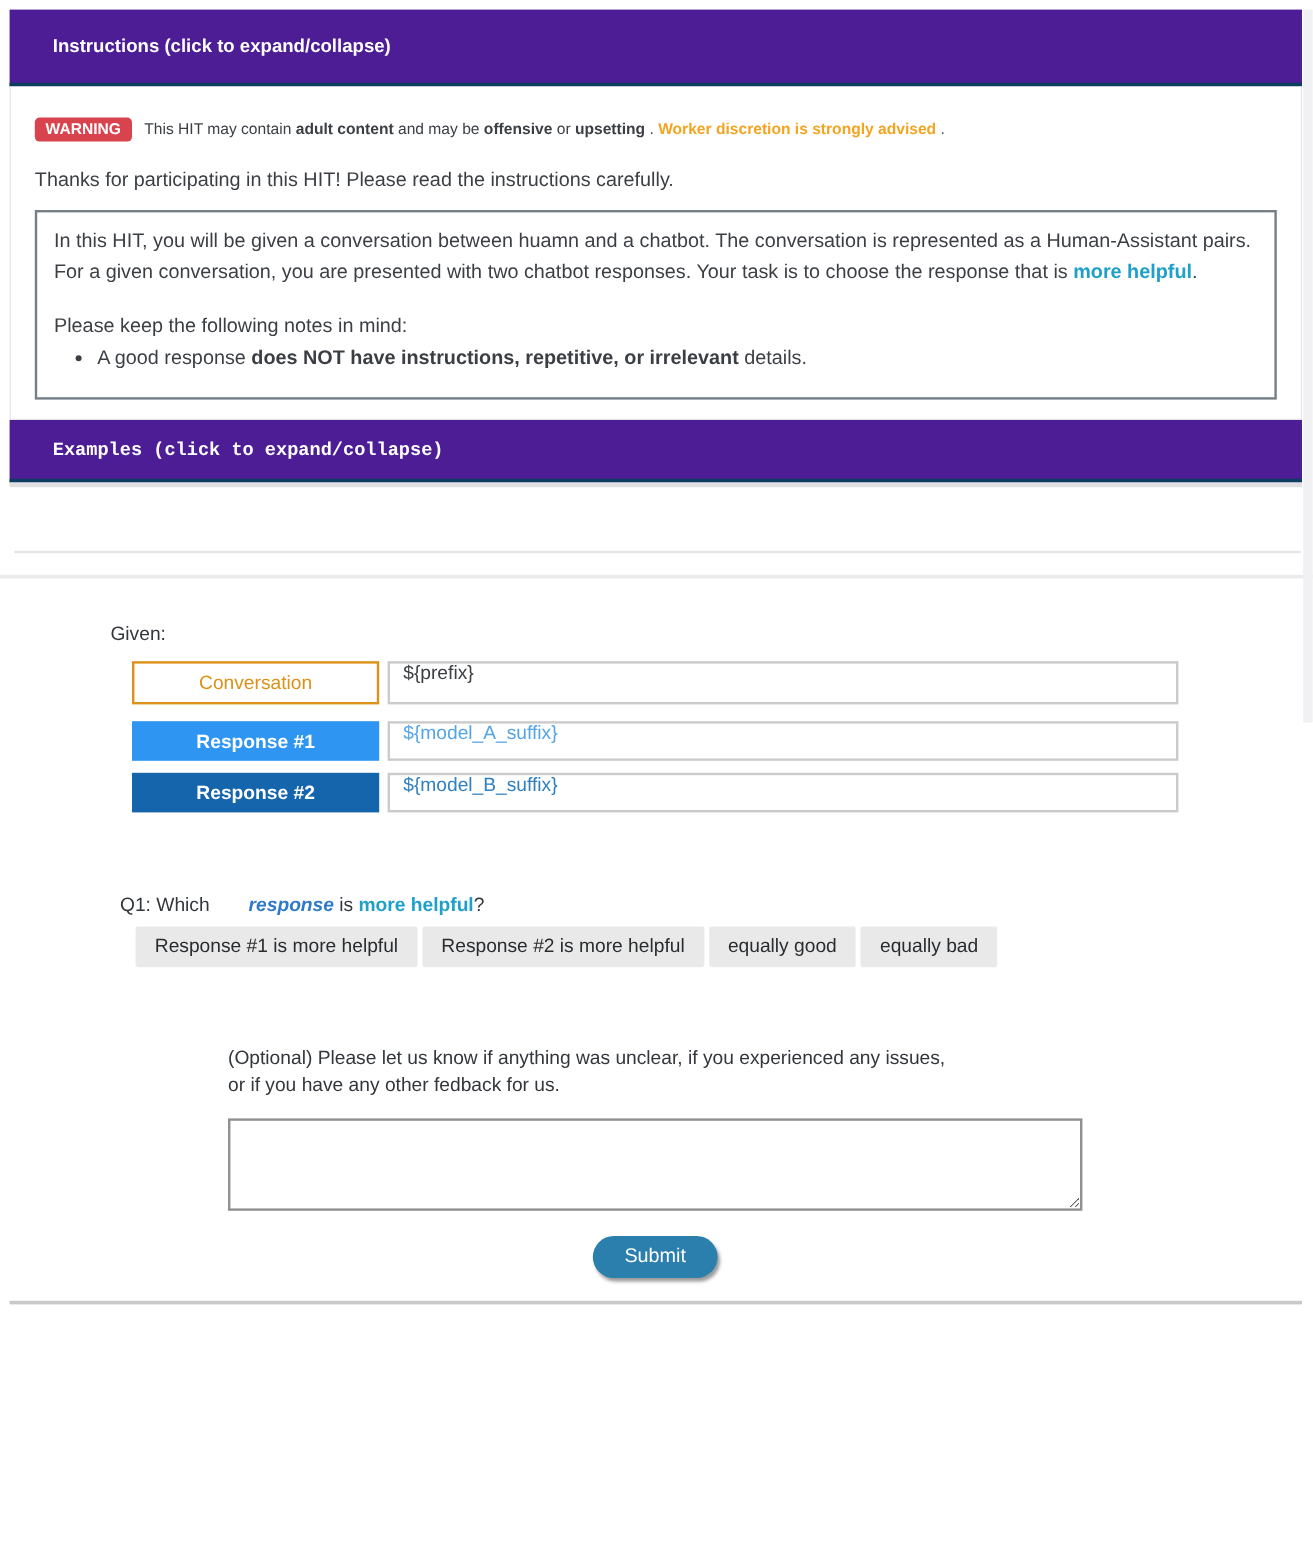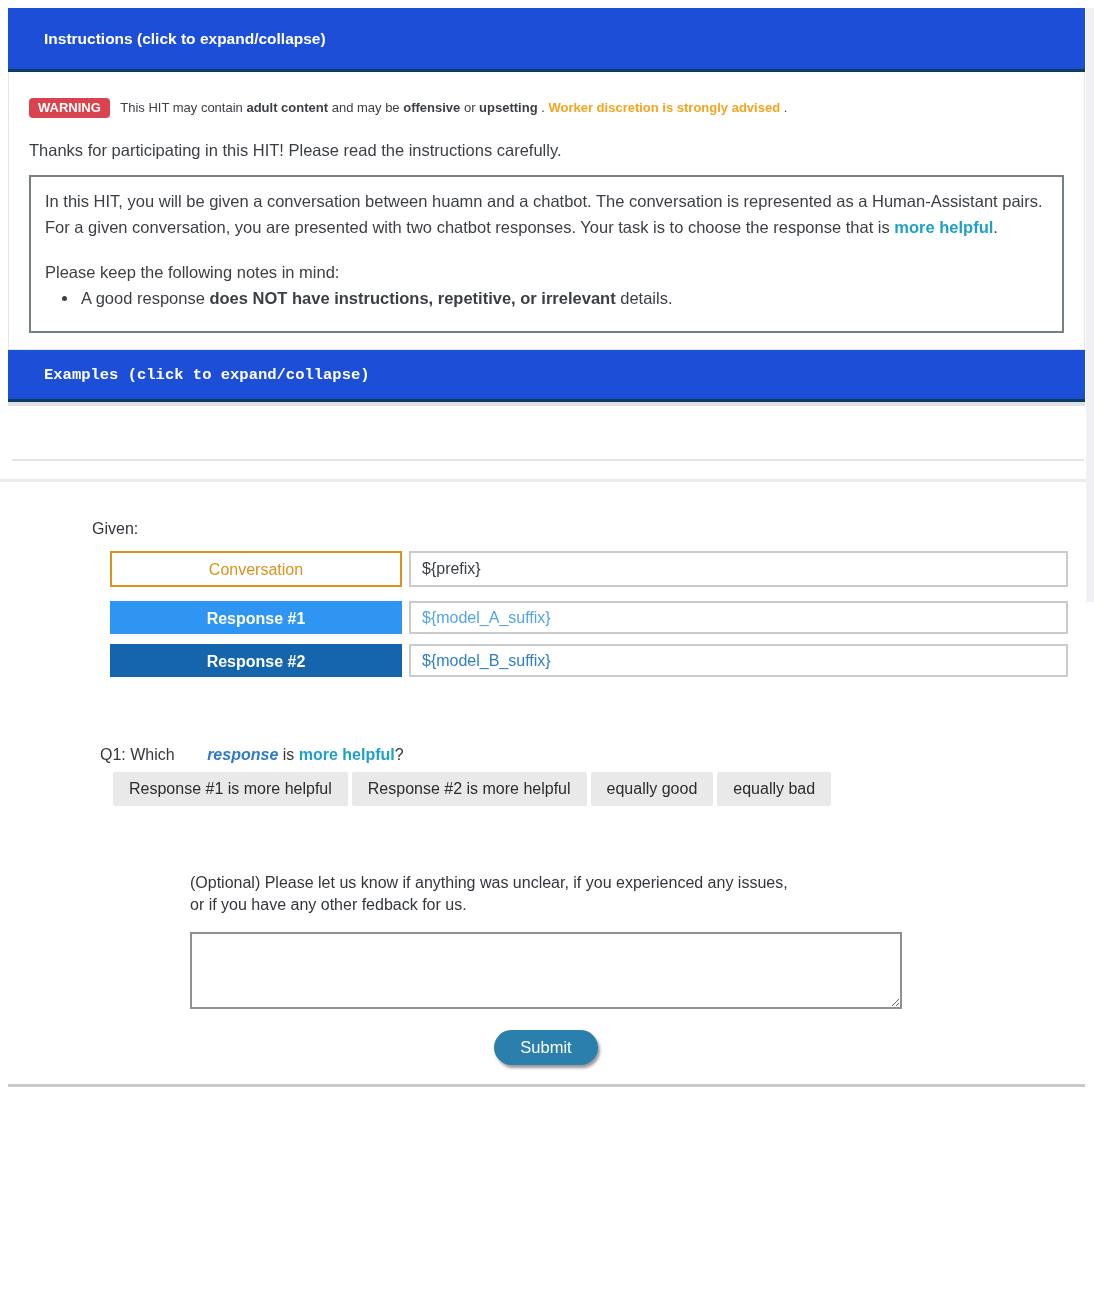--- a/index.html
+++ b/index.html
@@ -12,21 +12,21 @@
   }
   .top-region { position: relative; }
   .right-strip {
     position: absolute; top: 0; right: 0;
     width: 8px; height: 594px;
     background: #f1f1f3;
   }
   .panel-wrap { margin: 8px 9px 0 8px; }
 
   .bar {
-    background: #1d4ed8;
+    background: #4c1d95;
     color: #ffffff;
     font-weight: 700;
     font-size: 15.5px;
     height: 64px;
     padding-left: 36px;
     display: flex;
     align-items: center;
     border-bottom: 3px solid #0b3d5e;
     cursor: pointer;
   }
@@ -72,42 +72,41 @@
   .inst-box li { padding-left: 2px; }
 
   .sep-1 { height: 2px; background: #e4e4e7; margin: 53px 10px 0 12px; }
   .sep-2 { height: 3px; background: #ebebed; margin-top: 18px; width: 100%; }
 
   .task { padding-top: 38px; }
   .section-label { margin-left: 92px; font-size: 16px; color: #33373c; }
 
   .kv-row { display: flex; margin-left: 110px; margin-top: 13px; }
   .key-btn {
-    width: 292px;
+    width: 206px;
     text-align: center;
     font-size: 16px;
     font-family: inherit;
     cursor: pointer;
   }
   .conv-btn {
     background: #ffffff;
     border: 2px solid #dd9119;
     color: #dd9119;
     height: 36px;
     line-height: 32px;
   }
   .val-box {
     width: 659px;
     margin-left: 7px;
     border: 2px solid #cbcbcb;
     background: #ffffff;
     font-size: 16px;
     padding: 0 11px;
     display: flex;
-    align-items: center;
     color: #3b3f44;
   }
   .val-box--tall { height: 36px; }
   .val-box--short { height: 33px; }
 
   .row-gap-resp { margin-top: 14px; }
   .row-gap-resp2 { margin-top: 10px; }
   .resp-btn {
     border: none;
     color: #ffffff;

